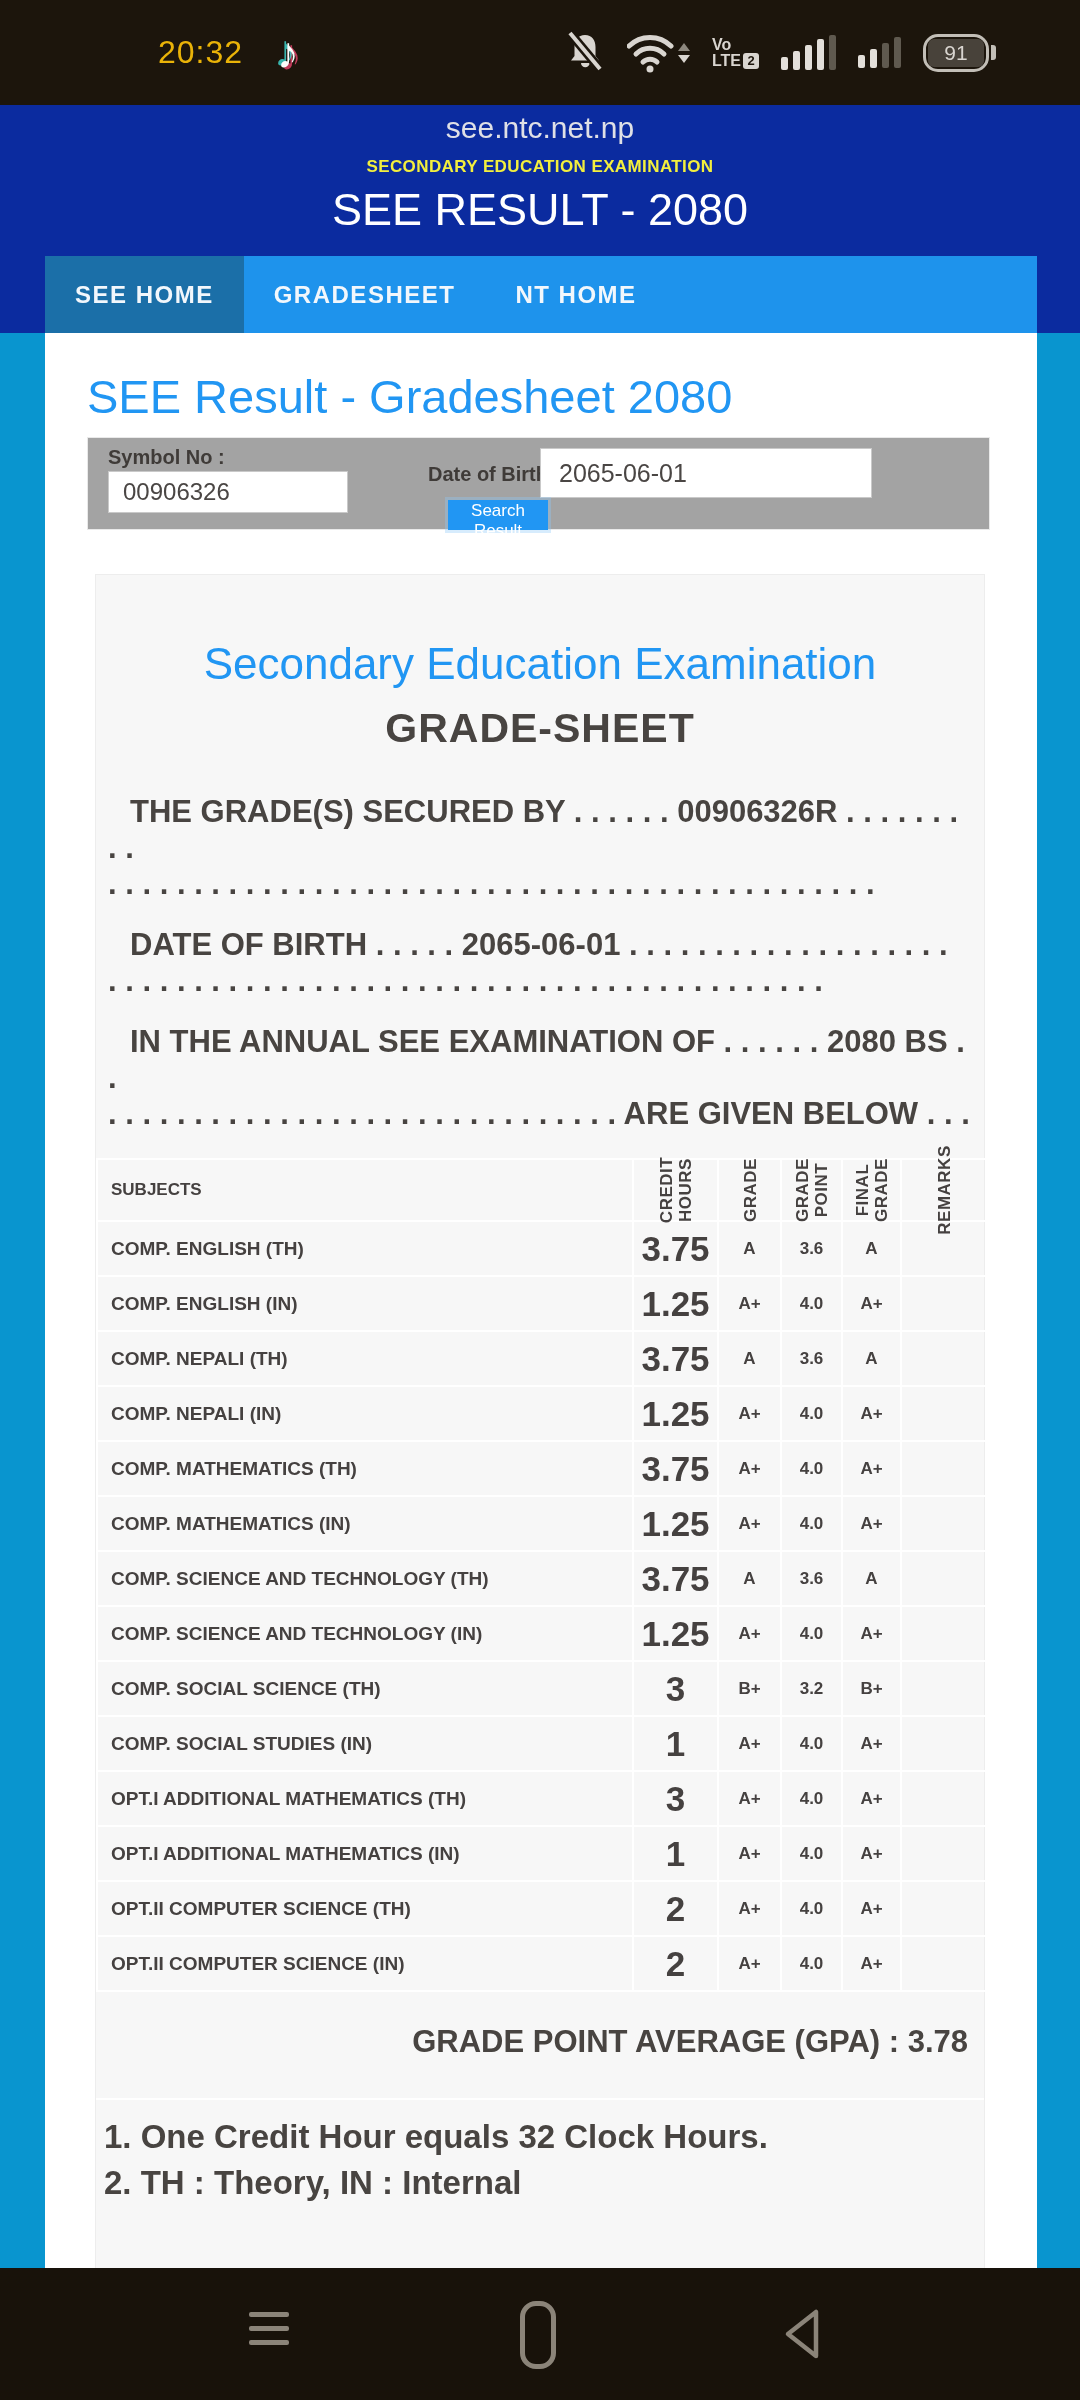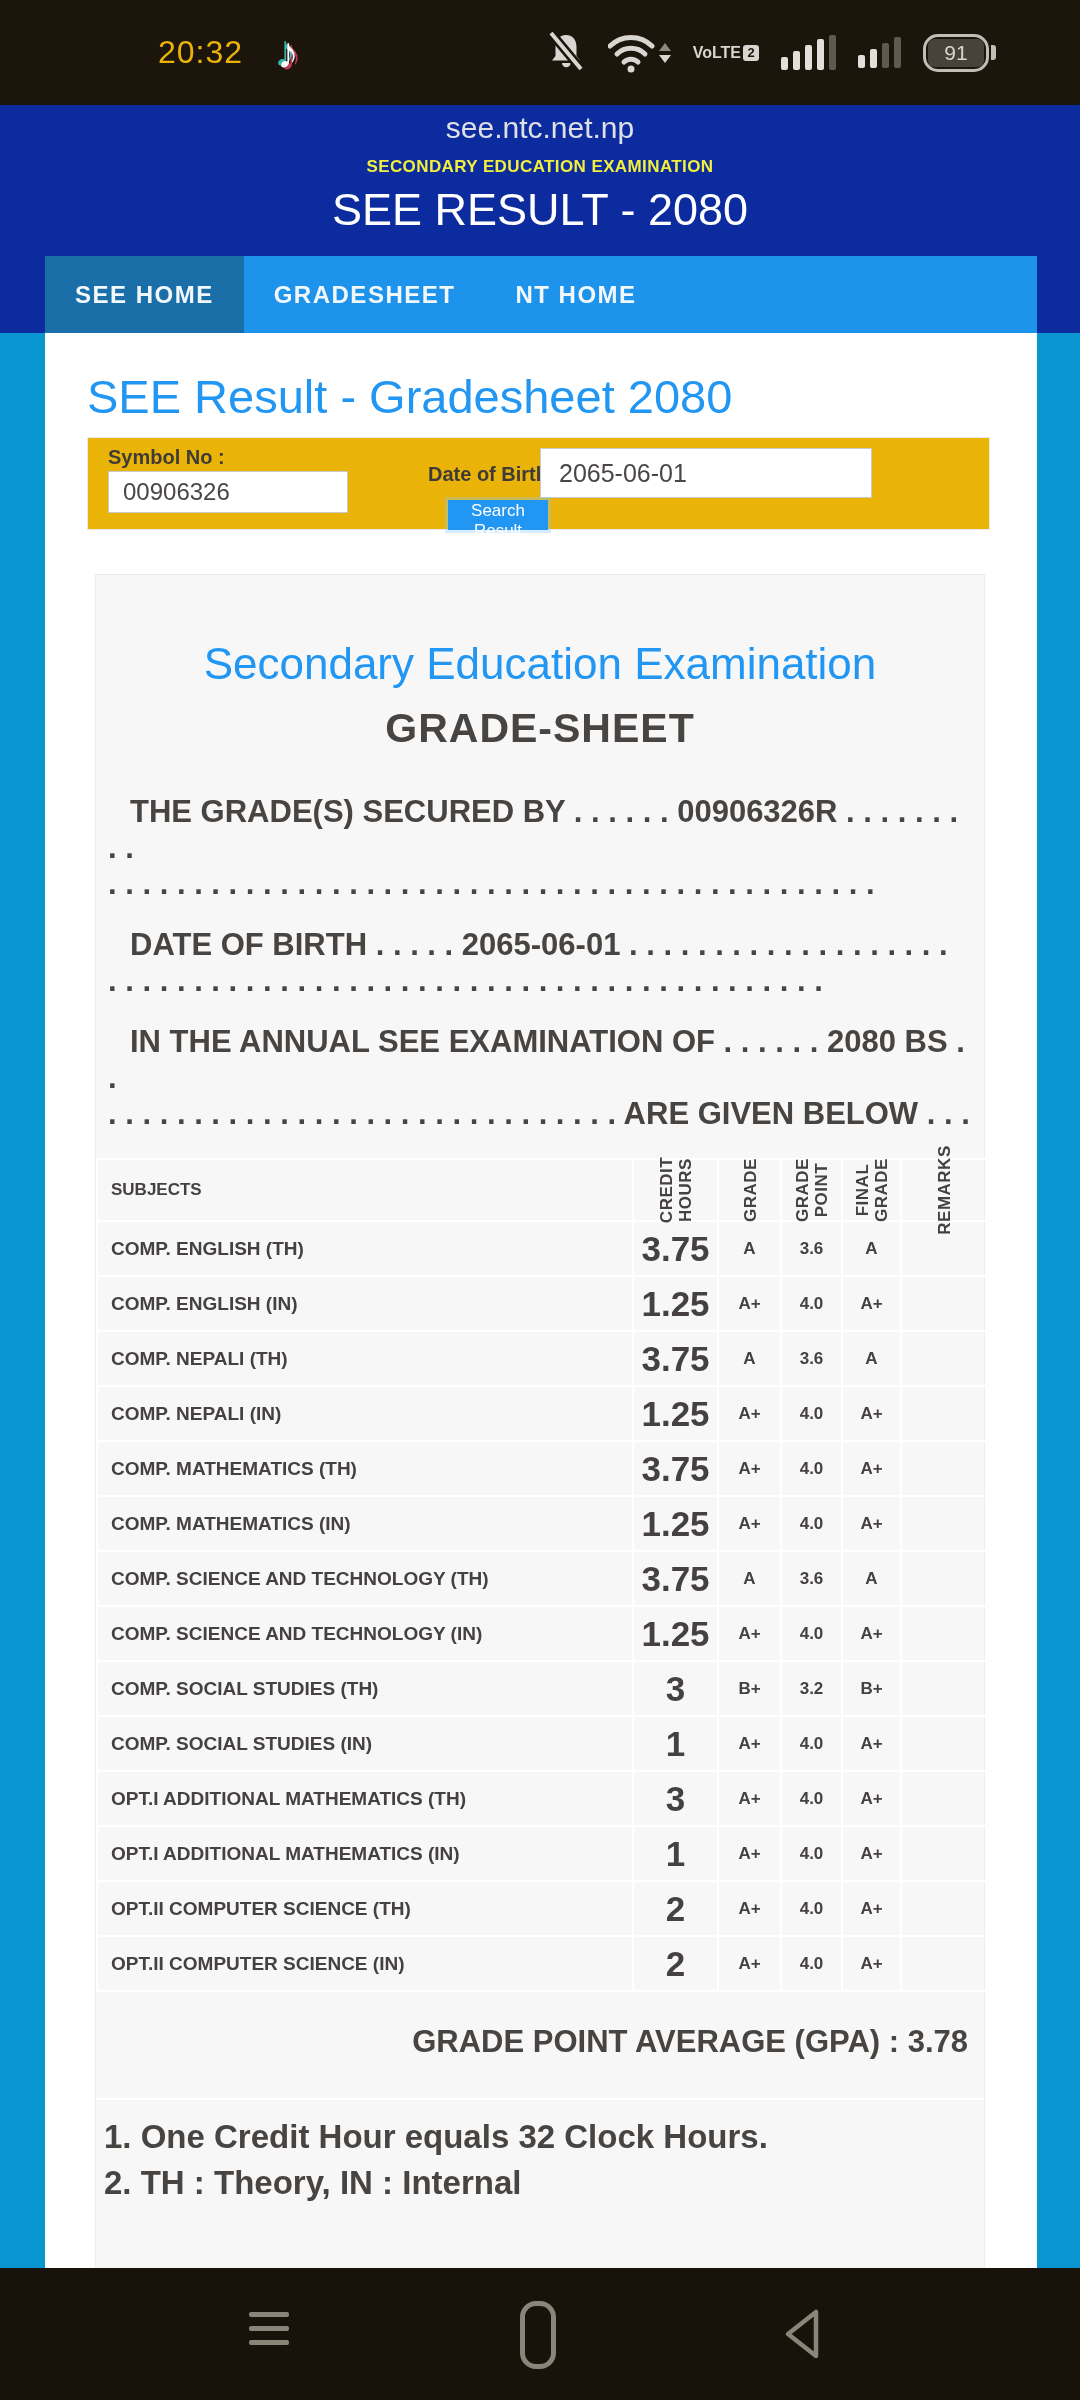--- a/index.html
+++ b/index.html
@@ -7,21 +7,21 @@
           background:#0995cf;font-family:"Liberation Sans",sans-serif;}
 
   
   .status-bar{position:absolute;top:0;left:0;width:100%;height:105px;background:#1c150c;
               display:flex;align-items:center;padding:0;box-sizing:border-box;}
   .sb-left{display:flex;align-items:center;gap:34px;margin-left:158px;}
   .sb-time{font-size:32px;color:#eab308;letter-spacing:1px;}
   .sb-tiktok{font-size:44px;color:#fdfcfb;line-height:44px;
              text-shadow:-3px -2px 0 rgba(64,220,214,.8),3px 2px 0 rgba(234,68,110,.8);}
   .sb-right{margin-left:auto;margin-right:84px;display:flex;align-items:center;gap:22px;}
-  .volte{display:flex;flex-direction:row;line-height:16px;color:#d9d5d0;font-weight:bold;font-size:16px;}
+  .volte{display:flex;flex-direction:column;line-height:16px;color:#d9d5d0;font-weight:bold;font-size:16px;}
   .volte-row{display:flex;align-items:center;gap:2px;}
   .volte-badge{display:inline-block;width:16px;height:16px;background:#d9d5d0;color:#1c150c;
                font-size:13px;font-weight:bold;text-align:center;line-height:16px;border-radius:3px;}
   .sig{display:flex;align-items:flex-end;gap:5px;}
   .sig i{display:block;width:7px;border-radius:2px;background:#e3dfda;}
   .sig i.dim{background:#5f594f;}
   .battery{display:flex;align-items:center;}
   .bat-shell{width:66px;height:38px;border:3px solid #c2beb7;border-radius:15px;display:flex;box-sizing:border-box;}
   .bat-fill{flex:1;margin:2px;background:#48423a;border-radius:6px;color:#d9d5d0;font-size:21px;
             display:flex;align-items:center;justify-content:center;}
@@ -38,21 +38,21 @@
   .site-title{margin-top:7px;font-size:45px;color:#ffffff;}
   .nav{position:absolute;bottom:0;left:45px;width:992px;height:77px;background:#1e93ec;display:flex;}
   .nav-tab{height:100%;display:flex;align-items:center;padding:0 30px;color:#f2f7fc;
            font-size:24px;font-weight:bold;letter-spacing:1.5px;cursor:pointer;}
   .nav-tab.active{background:#1b6fa8;}
 
   
   .content{position:absolute;top:333px;left:45px;width:992px;bottom:132px;background:#ffffff;overflow:hidden;}
   .page-title{margin:36px 0 0 42px;font-size:47px;font-weight:normal;color:#2196f3;}
 
-  .form-card{position:absolute;left:42px;top:104px;width:903px;height:93px;background:#eab308;
+  .form-card{position:absolute;left:42px;top:104px;width:903px;height:93px;background:#a3a3a3;
              border:1px solid #e9e9e9;box-sizing:border-box;}
   .form-label{position:absolute;font-size:20px;font-weight:bold;color:#3f3b38;}
   .symbol-label{left:20px;top:8px;}
   .symbol-input{position:absolute;left:20px;top:33px;width:240px;height:42px;border:1px solid #c9c9c9;
                 font-size:24px;color:#4a4644;padding:0 0 0 14px;box-sizing:border-box;
                 font-family:"Liberation Sans",sans-serif;background:#fff;}
   .dob-label{left:340px;top:25px;}
   .dob-input{position:absolute;left:452px;top:10px;width:332px;height:50px;border:1px solid #c9c9c9;
              font-size:25px;color:#4a4644;padding:0 0 0 18px;box-sizing:border-box;
              font-family:"Liberation Sans",sans-serif;background:#fff;}
@@ -280,21 +280,21 @@
             </tr>
             <tr>
               <td class="td-subject">COMP. SCIENCE AND TECHNOLOGY (IN)</td>
               <td class="td-credit">1.25</td>
               <td class="td-grade">A+</td>
               <td class="td-grade">4.0</td>
               <td class="td-grade">A+</td>
               <td class="td-remarks"></td>
             </tr>
             <tr>
-              <td class="td-subject">COMP. SOCIAL STUDIES (TH)</td>
+              <td class="td-subject">COMP. SOCIAL SCIENCE (TH)</td>
               <td class="td-credit">3</td>
               <td class="td-grade">B+</td>
               <td class="td-grade">3.2</td>
               <td class="td-grade">B+</td>
               <td class="td-remarks"></td>
             </tr>
             <tr>
               <td class="td-subject">COMP. SOCIAL STUDIES (IN)</td>
               <td class="td-credit">1</td>
               <td class="td-grade">A+</td>

